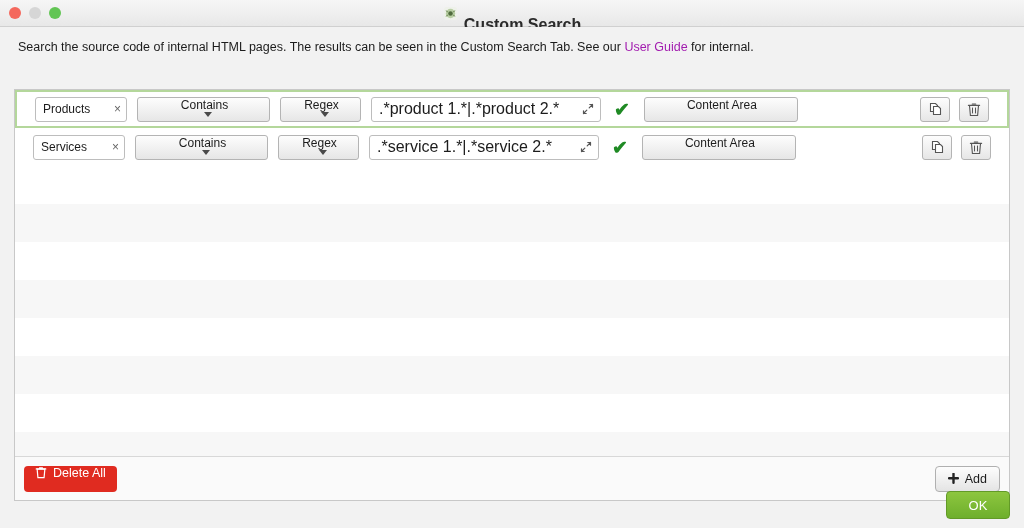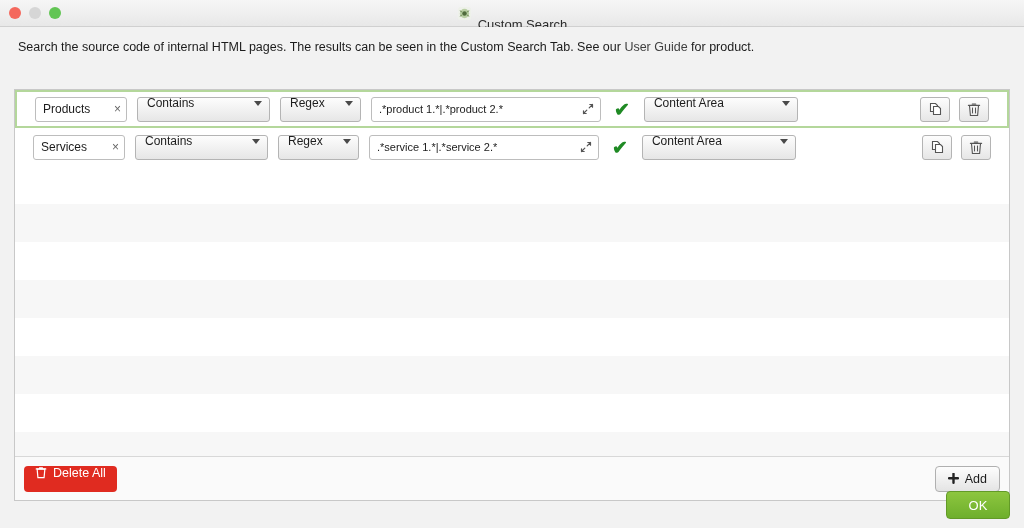--- a/index.html
+++ b/index.html
@@ -36,22 +36,22 @@
   .title-center {
     position: absolute;
     left: 0; right: 0;
     display: flex;
     align-items: center;
     justify-content: center;
     gap: 6px;
     pointer-events: none;
   }
   .title-text {
-    font-size: 13px;
-    font-weight: normal;
+    font-size: 16px;
+    font-weight: bold;
     color: #2b2b2b;
     margin-top: 23px;
   }
   .app-icon {
     width: 15px; height: 15px;
     display: block;
   }
 
   
   .dialog-body {
@@ -61,21 +61,21 @@
     position: relative;
   }
 
   .description {
     font-size: 12.5px;
     color: #1c1c1c;
     padding: 13px 0 10px 4px;
     white-space: nowrap;
   }
   .description a {
-    color: #404040;
+    color: #a21caf;
     text-decoration: none;
   }
 
   
   .panel {
     position: absolute;
     left: 14px;
     top: 62px;
     width: 996px;
     height: 412px;
@@ -137,20 +137,21 @@
     border: 1px solid #b4b4b4;
     border-radius: 3px;
     display: flex;
     align-items: center;
     justify-content: space-between;
     padding: 0 7px 12px 9px;
     font-size: 12px;
     color: #1c1c1c;
     margin-left: 10px;
     cursor: pointer;
+    flex-direction: column;
   }
   .combo.wide   { width: 133px; }
   .combo.narrow { width: 81px; }
   .combo.area   { width: 154px; margin-left: 14px; gap: 22px; }
 
   .caret {
     width: 0; height: 0;
     border-left: 4.5px solid transparent;
     border-right: 4.5px solid transparent;
     border-top: 5px solid #4a4a4a;
@@ -160,21 +161,21 @@
   .value-field {
     height: 25px;
     width: 230px;
     background: #fff;
     border: 1px solid #bdbdbd;
     border-radius: 3px;
     display: flex;
     align-items: center;
     justify-content: space-between;
     padding: 0 4px 0 7px;
-    font-size: 11px;
+    font-size: 16px;
     color: #1c1c1c;
     margin-left: 10px;
   }
   .expand-btn {
     width: 16px; height: 16px;
     display: flex; align-items: center; justify-content: center;
     cursor: pointer;
   }
 
   .check {
@@ -272,21 +273,21 @@
       <circle cx="8" cy="8" r="2.4" fill="#4f6b3c"></circle>
       <path d="M3 5 L5.6 6.6 M13 5 L10.4 6.6 M3 11 L5.6 9.4 M13 11 L10.4 9.4" stroke="#6f8c57" stroke-width="1" fill="none"></path>
     </svg>
     <span class="title-text">Custom Search</span>
   </div>
 </div>
 
 <div class="dialog-body">
 
   <div class="description">
-    <span>Search the source code of internal HTML pages. The results can be seen in the Custom Search Tab. See our </span><a href="#">User Guide</a><span> for product.</span>
+    <span>Search the source code of internal HTML pages. The results can be seen in the Custom Search Tab. See our </span><a href="#">User Guide</a><span> for internal.</span>
   </div>
 
   <div class="panel">
 
     <div class="rows-area">
 
       <div class="row filled selected">
         <div class="name-field">
           <span>Products</span>
           <span class="name-clear">×</span>

